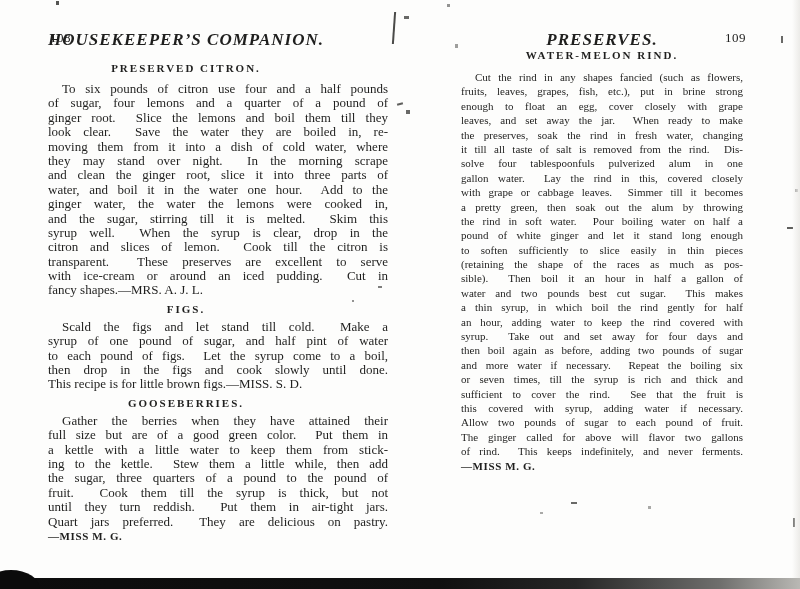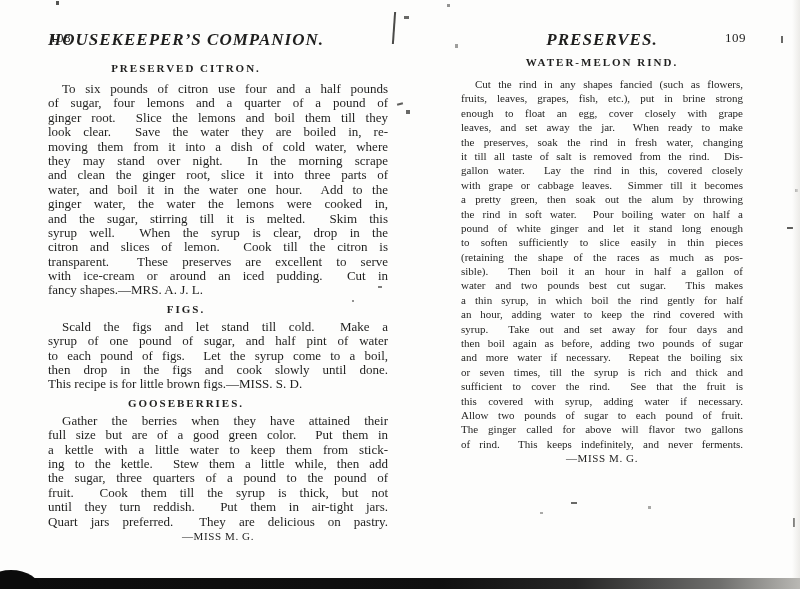--- a/index.html
+++ b/index.html
@@ -26,33 +26,33 @@
   }
   .left .rhead{transform:translateX(-32px);}
 
   .blk{display:block;}
   .blk.heading{
     text-align:center;font-size:11px;font-weight:600;
     letter-spacing:2px;line-height:14px;margin:4px 0;
   }
   .left .blocks .heading{transform:translateX(-32px);}
   .left .blocks .heading:first-child{margin:14px 0 7px;text-align:center;}
-  .right .blocks .heading:first-child{margin:8px 0 8px;}
+  .right .blocks .heading:first-child{margin:1px 0 8px;}
 
   .blk.line{
     text-align:justify;text-align-last:justify;text-justify:inter-word;
     line-height:14.4px;height:14.4px;overflow:visible;
   }
   .left .blk.line{font-size:13px;font-family:Liberation Serif, serif;}
   .right .blk.line{font-size:11px;}
   .blk.line.first{text-indent:14px;}
   .blk.line.end{text-align-last:left;}
   .blk.sig{
-    font-size:11px;font-weight:400;letter-spacing:.6px;
-    line-height:14.4px;height:14.4px;text-align:center;
+    font-size:11px;font-weight:700;letter-spacing:.6px;
+    line-height:14.4px;height:14.4px;text-align:left;
   }
 
   
   .speck{position:absolute;background:#2a2a28;}
   .edge-right{
     position:absolute;right:0;top:0;width:8px;height:100%;
     background:linear-gradient(to left,#ecebe8,rgba(255,255,255,0));
   }
   .bottom-bar{
     position:absolute;left:0;right:0;top:578px;height:11px;
@@ -115,20 +115,21 @@
       <span class="pnum r">109</span>
     </div>
     <div class="blocks">
         <div class="blk heading">WATER-MELON RIND.</div>
         <div class="blk line first">Cut the rind in any shapes fancied (such as flowers,</div>
         <div class="blk line">fruits, leaves, grapes, fish, etc.), put in brine strong</div>
         <div class="blk line">enough to float an egg, cover closely with grape</div>
         <div class="blk line">leaves, and set away the jar.&nbsp; When ready to make</div>
         <div class="blk line">the preserves, soak the rind in fresh water, changing</div>
         <div class="blk line">it till all taste of salt is removed from the rind.&nbsp; Dis-</div>
+        <div class="blk line">solve four tablespoonfuls pulverized alum in one</div>
         <div class="blk line">gallon water.&nbsp; Lay the rind in this, covered closely</div>
         <div class="blk line">with grape or cabbage leaves.&nbsp; Simmer till it becomes</div>
         <div class="blk line">a pretty green, then soak out the alum by throwing</div>
         <div class="blk line">the rind in soft water.&nbsp; Pour boiling water on half a</div>
         <div class="blk line">pound of white ginger and let it stand long enough</div>
         <div class="blk line">to soften sufficiently to slice easily in thin pieces</div>
         <div class="blk line">(retaining the shape of the races as much as pos-</div>
         <div class="blk line">sible).&nbsp; Then boil it an hour in half a gallon of</div>
         <div class="blk line">water and two pounds best cut sugar.&nbsp; This makes</div>
         <div class="blk line">a thin syrup, in which boil the rind gently for half</div>

